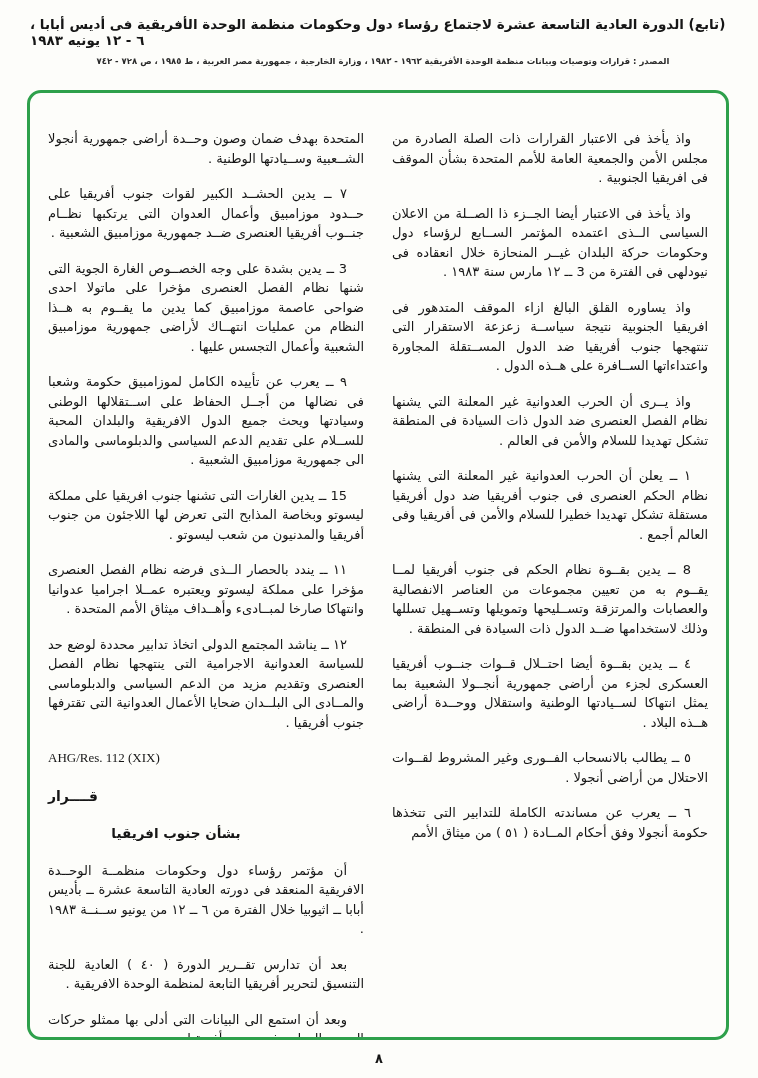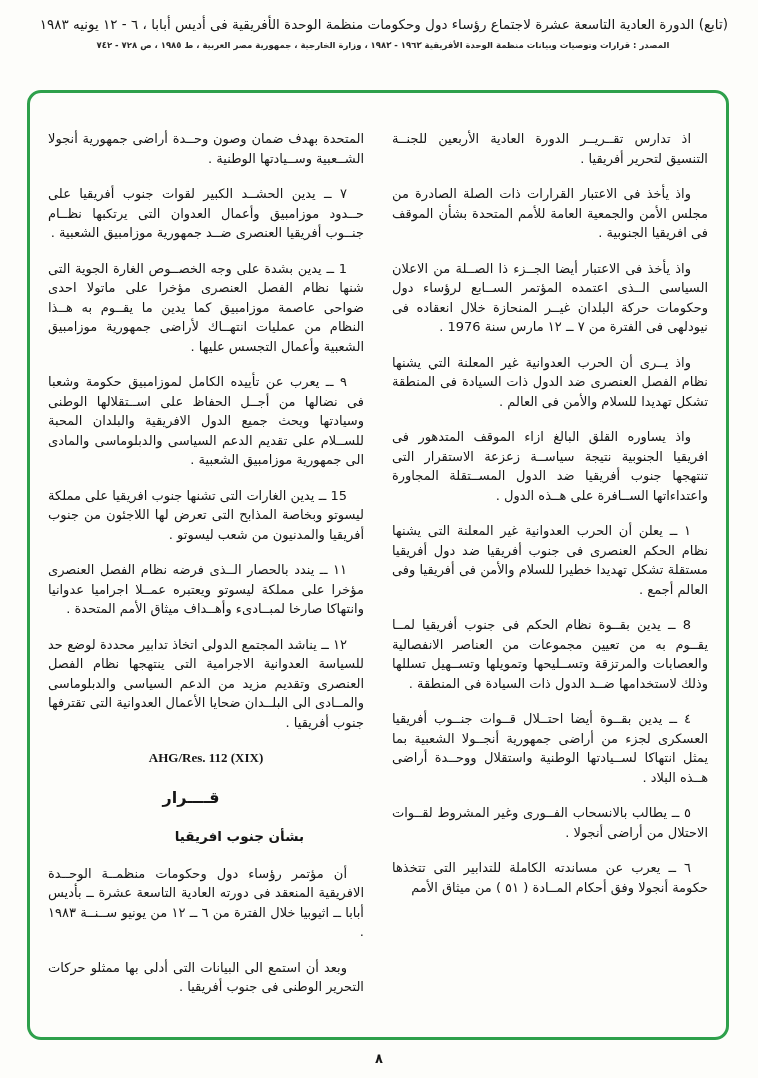--- a/index.html
+++ b/index.html
@@ -6,22 +6,22 @@
   body {
     width: 758px; height: 1078px;
     background: #fdfdfa;
     font-family: "DejaVu Sans", sans-serif;
     color: #161616;
     position: relative;
     overflow: hidden;
   }
   .hdr-title {
     direction: rtl;
-    text-align: right;
-    font-weight: normal;
+    text-align: left;
+    font-weight: bold;
     font-size: 13.5px;
     padding: 16px 30px 0;
     letter-spacing: 0.2px;
   }
   .hdr-source {
     direction: rtl;
     text-align: center;
     font-weight: bold;
     font-size: 8.5px;
     margin-top: 8px;
@@ -49,35 +49,35 @@
     font-size: 13px;
     line-height: 1.5;
   }
   .para {
     margin: 16px 0 9px 0;
     text-indent: 17px;
   }
   .para.cont { text-indent: 0; }
   .res-code {
     direction: ltr;
-    text-align: center;
+    text-align: left;
     font-family: "Liberation Serif", "DejaVu Serif", serif;
-    font-weight: bold;
+    font-weight: normal;
     font-size: 13px;
     margin: 16px 0 18px 0;
   }
   .res-head {
-    text-align: center;
+    text-align: left;
     font-weight: bold;
-    font-size: 16px;
+    font-size: 14px;
     margin: 0 30px 16px 0;
     letter-spacing: 1px;
   }
   .res-subj {
-    text-align: right;
+    text-align: center;
     font-weight: bold;
     font-size: 13.5px;
     margin: 0 60px 18px 0;
   }
   .page-number {
     position: absolute;
     bottom: 12px; left: 0;
     width: 100%;
     text-align: center;
     font-weight: bold;
@@ -91,46 +91,46 @@
 <div>
 
   <header>
     <div class="hdr-title">(تابع) الدورة العادية التاسعة عشرة لاجتماع رؤساء دول وحكومات منظمة الوحدة الأفريقية فى أديس أبابا ، ٦ - ١٢ يونيه ١٩٨٣</div>
     <div class="hdr-source">المصدر : قرارات وتوصيات وبيانات منظمة الوحدة الأفريقية ١٩٦٣ - ١٩٨٣ ، وزارة الخارجية ، جمهورية مصر العربية ، ط ١٩٨٥ ، ص ٧٢٨ - ٧٤٢</div>
   </header>
 
   <div class="frame" style="border-color: rgb(46, 160, 75);">
 
     <div class="col">
-      <p class="para">اذ تدارس تقــريــر الدورة العادية الأربعين للجنــة التنسيق لتحرير أفريقيا .</p>
       <p class="para">واذ يأخذ فى الاعتبار القرارات ذات الصلة الصادرة من مجلس الأمن والجمعية العامة للأمم المتحدة بشأن الموقف فى افريقيا الجنوبية .</p>
-      <p class="para">واذ يأخذ فى الاعتبار أيضا الجــزء ذا الصــلة من الاعلان السياسى الــذى اعتمده المؤتمر الســابع لرؤساء دول وحكومات حركة البلدان غيــر المنحازة خلال انعقاده فى نيودلهى فى الفترة من ٧ ــ ١٢ مارس سنة 1976 .</p>
+      <p class="para">واذ يأخذ فى الاعتبار أيضا الجــزء ذا الصــلة من الاعلان السياسى الــذى اعتمده المؤتمر الســابع لرؤساء دول وحكومات حركة البلدان غيــر المنحازة خلال انعقاده فى نيودلهى فى الفترة من 3 ــ ١٢ مارس سنة ١٩٨٣ .</p>
+      <p class="para">واذ يساوره القلق البالغ ازاء الموقف المتدهور فى افريقيا الجنوبية نتيجة سياســة زعزعة الاستقرار التى تنتهجها جنوب أفريقيا ضد الدول المســتقلة المجاورة واعتداءاتها الســافرة على هــذه الدول .</p>
       <p class="para">واذ يــرى أن الحرب العدوانية غير المعلنة التي يشنها نظام الفصل العنصرى ضد الدول ذات السيادة فى المنطقة تشكل تهديدا للسلام والأمن فى العالم .</p>
-      <p class="para">واذ يساوره القلق البالغ ازاء الموقف المتدهور فى افريقيا الجنوبية نتيجة سياســة زعزعة الاستقرار التى تنتهجها جنوب أفريقيا ضد الدول المســتقلة المجاورة واعتداءاتها الســافرة على هــذه الدول .</p>
       <p class="para">١ ــ يعلن أن الحرب العدوانية غير المعلنة التى يشنها نظام الحكم العنصرى فى جنوب أفريقيا ضد دول أفريقيا مستقلة تشكل تهديدا خطيرا للسلام والأمن فى أفريقيا وفى العالم أجمع .</p>
       <p class="para">8 ــ يدين بقــوة نظام الحكم فى جنوب أفريقيا لمــا يقــوم به من تعيين مجموعات من العناصر الانفصالية والعصابات والمرتزقة وتســليحها وتمويلها وتســهيل تسللها وذلك لاستخدامها ضــد الدول ذات السيادة فى المنطقة .</p>
       <p class="para">٤ ــ يدين بقــوة أيضا احتــلال قــوات جنــوب أفريقيا العسكرى لجزء من أراضى جمهورية أنجــولا الشعبية بما يمثل انتهاكا لســيادتها الوطنية واستقلال ووحــدة أراضى هــذه البلاد .</p>
       <p class="para">٥ ــ يطالب بالانسحاب الفــورى وغير المشروط لقــوات الاحتلال من أراضى أنجولا .</p>
       <p class="para">٦ ــ يعرب عن مساندته الكاملة للتدابير التى تتخذها حكومة أنجولا وفق أحكام المــادة ( ٥١ ) من ميثاق الأمم</p>
     </div>
 
     <div class="col">
       <p class="para cont">المتحدة بهدف ضمان وصون وحــدة أراضى جمهورية أنجولا الشــعبية وســيادتها الوطنية .</p>
       <p class="para">٧ ــ يدين الحشــد الكبير لقوات جنوب أفريقيا على حــدود موزامبيق وأعمال العدوان التى يرتكبها نظــام جنــوب أفريقيا العنصرى ضــد جمهورية موزامبيق الشعبية .</p>
-      <p class="para">1 ــ يدين بشدة على وجه الخصــوص الغارة الجوية التى شنها نظام الفصل العنصرى مؤخرا على ماتولا احدى ضواحى عاصمة موزامبيق كما يدين ما يقــوم به هــذا النظام من عمليات انتهــاك لأراضى جمهورية موزامبيق الشعبية وأعمال التجسس عليها .</p>
+      <p class="para">3 ــ يدين بشدة على وجه الخصــوص الغارة الجوية التى شنها نظام الفصل العنصرى مؤخرا على ماتولا احدى ضواحى عاصمة موزامبيق كما يدين ما يقــوم به هــذا النظام من عمليات انتهــاك لأراضى جمهورية موزامبيق الشعبية وأعمال التجسس عليها .</p>
       <p class="para">٩ ــ يعرب عن تأييده الكامل لموزامبيق حكومة وشعبا فى نضالها من أجــل الحفاظ على اســتقلالها الوطنى وسيادتها ويحث جميع الدول الافريقية والبلدان المحبة للســلام على تقديم الدعم السياسى والدبلوماسى والمادى الى جمهورية موزامبيق الشعبية .</p>
       <p class="para">15 ــ يدين الغارات التى تشنها جنوب افريقيا على مملكة ليسوتو وبخاصة المذابح التى تعرض لها اللاجئون من جنوب أفريقيا والمدنيون من شعب ليسوتو .</p>
       <p class="para">١١ ــ يندد بالحصار الــذى فرضه نظام الفصل العنصرى مؤخرا على مملكة ليسوتو ويعتبره عمــلا اجراميا عدوانيا وانتهاكا صارخا لمبــادىء وأهــداف ميثاق الأمم المتحدة .</p>
       <p class="para">١٢ ــ يناشد المجتمع الدولى اتخاذ تدابير محددة لوضع حد للسياسة العدوانية الاجرامية التى ينتهجها نظام الفصل العنصرى وتقديم مزيد من الدعم السياسى والدبلوماسى والمــادى الى البلــدان ضحايا الأعمال العدوانية التى تقترفها جنوب أفريقيا .</p>
 
       <div class="res-code">AHG/Res. 112 (XIX)</div>
       <div class="res-head">قــــرار</div>
       <div class="res-subj">بشأن جنوب افريقيا</div>
 
       <p class="para">أن مؤتمر رؤساء دول وحكومات منظمــة الوحــدة الافريقية المنعقد فى دورته العادية التاسعة عشرة ــ بأديس أبابا ــ اثيوبيا خلال الفترة من ٦ ــ ١٢ من يونيو ســنــة ١٩٨٣ .</p>
+      <p class="para">بعد أن تدارس تقــرير الدورة ( ٤٠ ) العادية للجنة التنسيق لتحرير أفريقيا التابعة لمنظمة الوحدة الافريقية .</p>
       <p class="para">وبعد أن استمع الى البيانات التى أدلى بها ممثلو حركات التحرير الوطنى فى جنوب أفريقيا .</p>
     </div>
 
   </div>
 
   <div class="page-number">٨</div>
 
 </div>
 
 </body></html>

